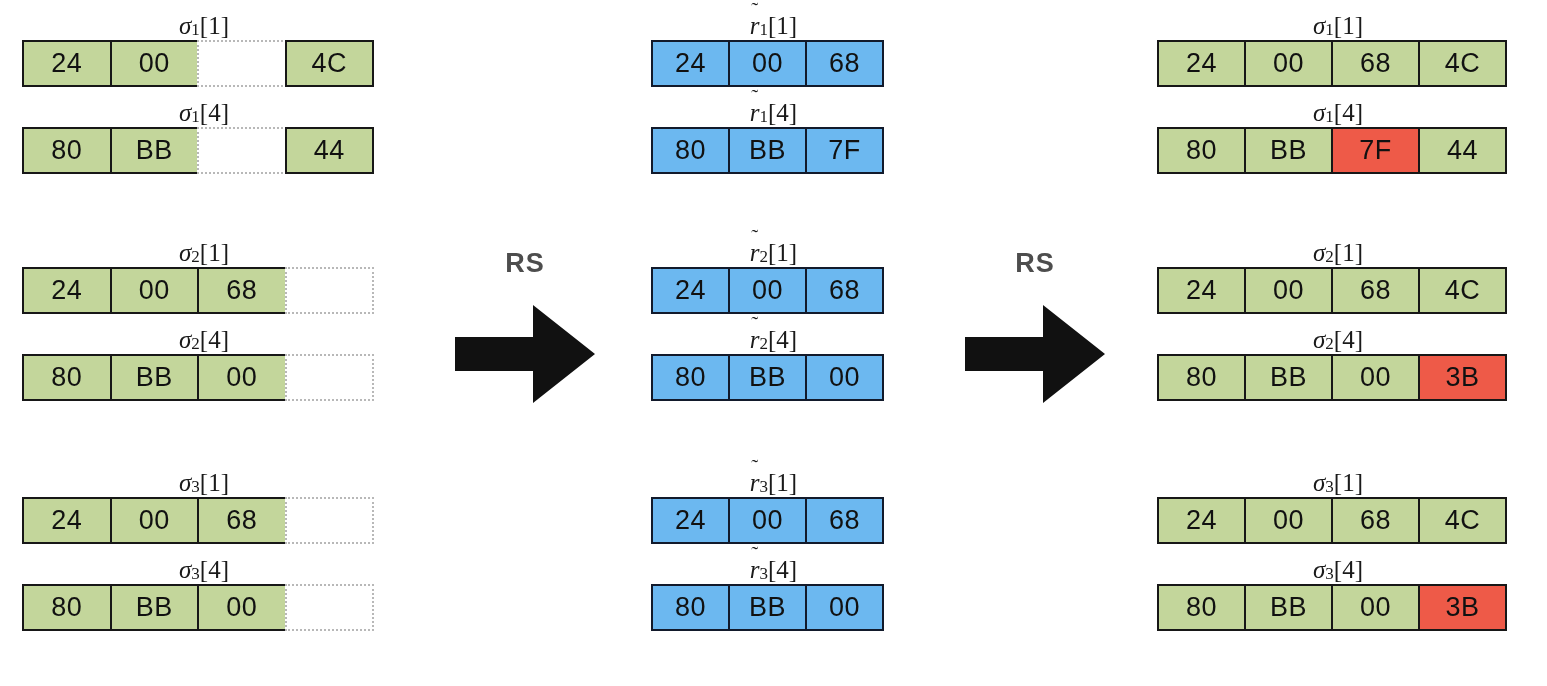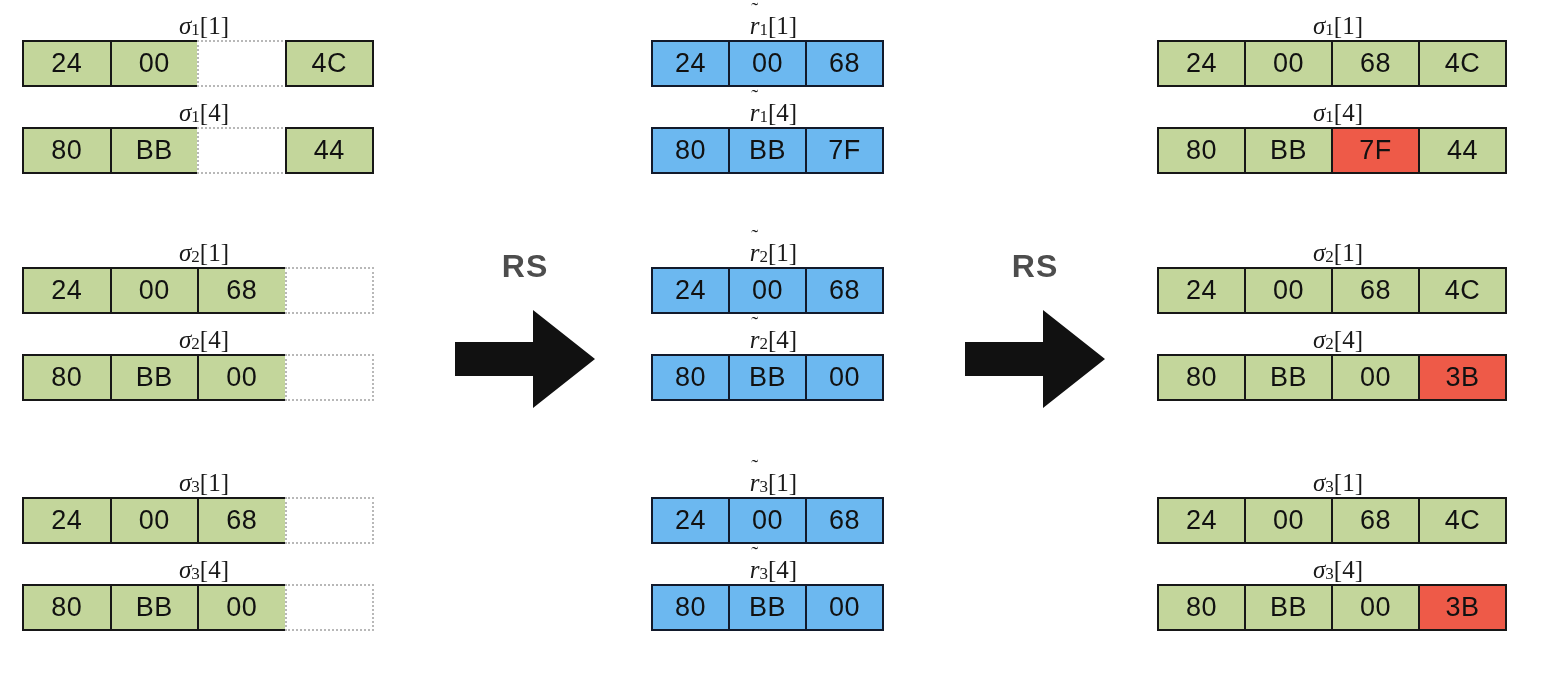--- a/index.html
+++ b/index.html
@@ -118,21 +118,21 @@
     position: absolute;
     width: 170px;
     text-align: center;
   }
   #rs-1 { left: 440px; top: 250px; }
   #rs-2 { left: 950px; top: 250px; }
 
   .rs-label {
     font-family: "Liberation Sans", sans-serif;
     font-weight: bold;
-    font-size: 32px;
+    font-size: 27px;
     color: #4d4d4d;
     line-height: 1;
     margin-bottom: 22px;
     letter-spacing: 1px;
   }
   .rs-arrow {
     display: block;
     margin: 0 auto;
   }
 </style>

